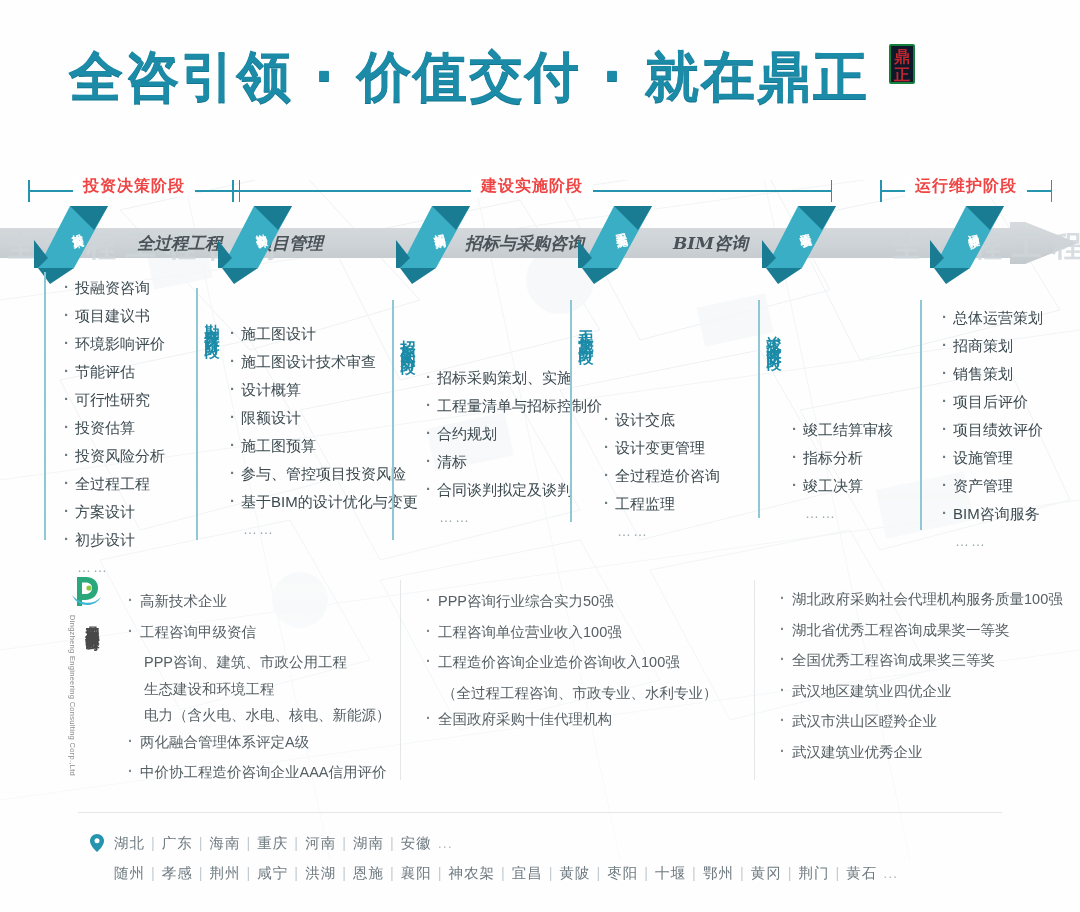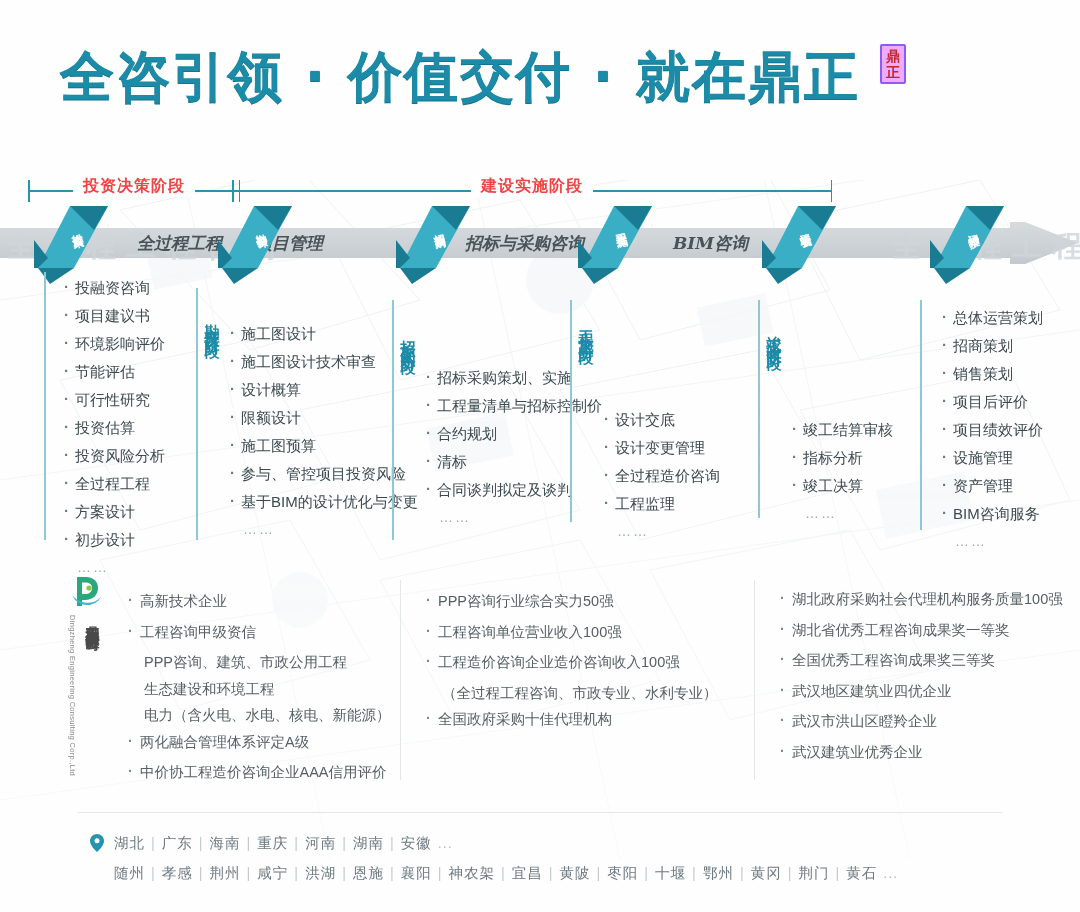--- a/index.html
+++ b/index.html
@@ -13,33 +13,33 @@
   .page{position:relative;width:1080px;height:912px;overflow:hidden;background:#fefefe;}
 
   
   .bg-watermark{
     position:absolute;left:0;top:180px;width:1080px;height:680px;
     opacity:.5;pointer-events:none;
   }
   .bg-watermark svg{display:block;}
 
   
-  .title-wrap{position:absolute;left:8px;top:46px;width:904px;text-align:center;}
+  .title-wrap{position:absolute;left:17px;top:46px;width:904px;text-align:center;}
   .title{
     display:inline-block;position:relative;
     font-family:"DejaVu Sans","Liberation Sans",sans-serif;
     font-size:54px;font-weight:bold;letter-spacing:2px;
     color:#1b8ba8;line-height:1.15;
     text-shadow:0 1px 0 #12748e;
   }
   .seal{
     position:absolute;right:-46px;top:-2px;
-    width:26px;height:40px;background:#f0abfc;
-    border:2px solid #8b5cf6;border-radius:2px;
-    color:#c0272d;font-size:14px;font-weight:bold;
+    width:26px;height:40px;background:#0f172a;
+    border:2px solid #15803d;border-radius:2px;
+    color:#c0272d;font-size:16px;font-weight:bold;
     line-height:1.15;text-align:center;padding-top:2px;
     box-sizing:border-box;letter-spacing:0;text-shadow:none;
   }
 
   
   .brackets{position:absolute;left:0;top:176px;width:1080px;height:32px;}
   .bracket{position:absolute;top:0;height:30px;}
   .bracket .bk-line{
     position:absolute;top:14px;left:0;right:0;height:1.5px;background:#2594ae;
   }
@@ -216,20 +216,26 @@
       <div class="bk-cap l"></div>
       <div class="bk-cap r"></div>
       <div class="bk-label">投资决策阶段</div>
     </div>
     <div class="bracket" style="left:232px;width:600px;">
       <div class="bk-line"></div>
       <div class="bk-cap l"></div>
       <div class="bk-cap r"></div>
       <div class="bk-label">建设实施阶段</div>
     </div>
+    <div class="bracket" style="left:880px;width:172px;">
+      <div class="bk-line"></div>
+      <div class="bk-cap l"></div>
+      <div class="bk-cap r"></div>
+      <div class="bk-label">运行维护阶段</div>
+    </div>
   </div>
 
   <div class="band">
     <svg class="band-arrow" viewBox="0 0 1080 42" preserveAspectRatio="none">
       <defs>
         <linearGradient id="bandgrad" x1="0" y1="0" x2="0" y2="1">
           <stop offset="0%" stop-color="#d9dde0"></stop>
           <stop offset="55%" stop-color="#cdd2d6"></stop>
           <stop offset="100%" stop-color="#bfc5c9"></stop>
         </linearGradient>

